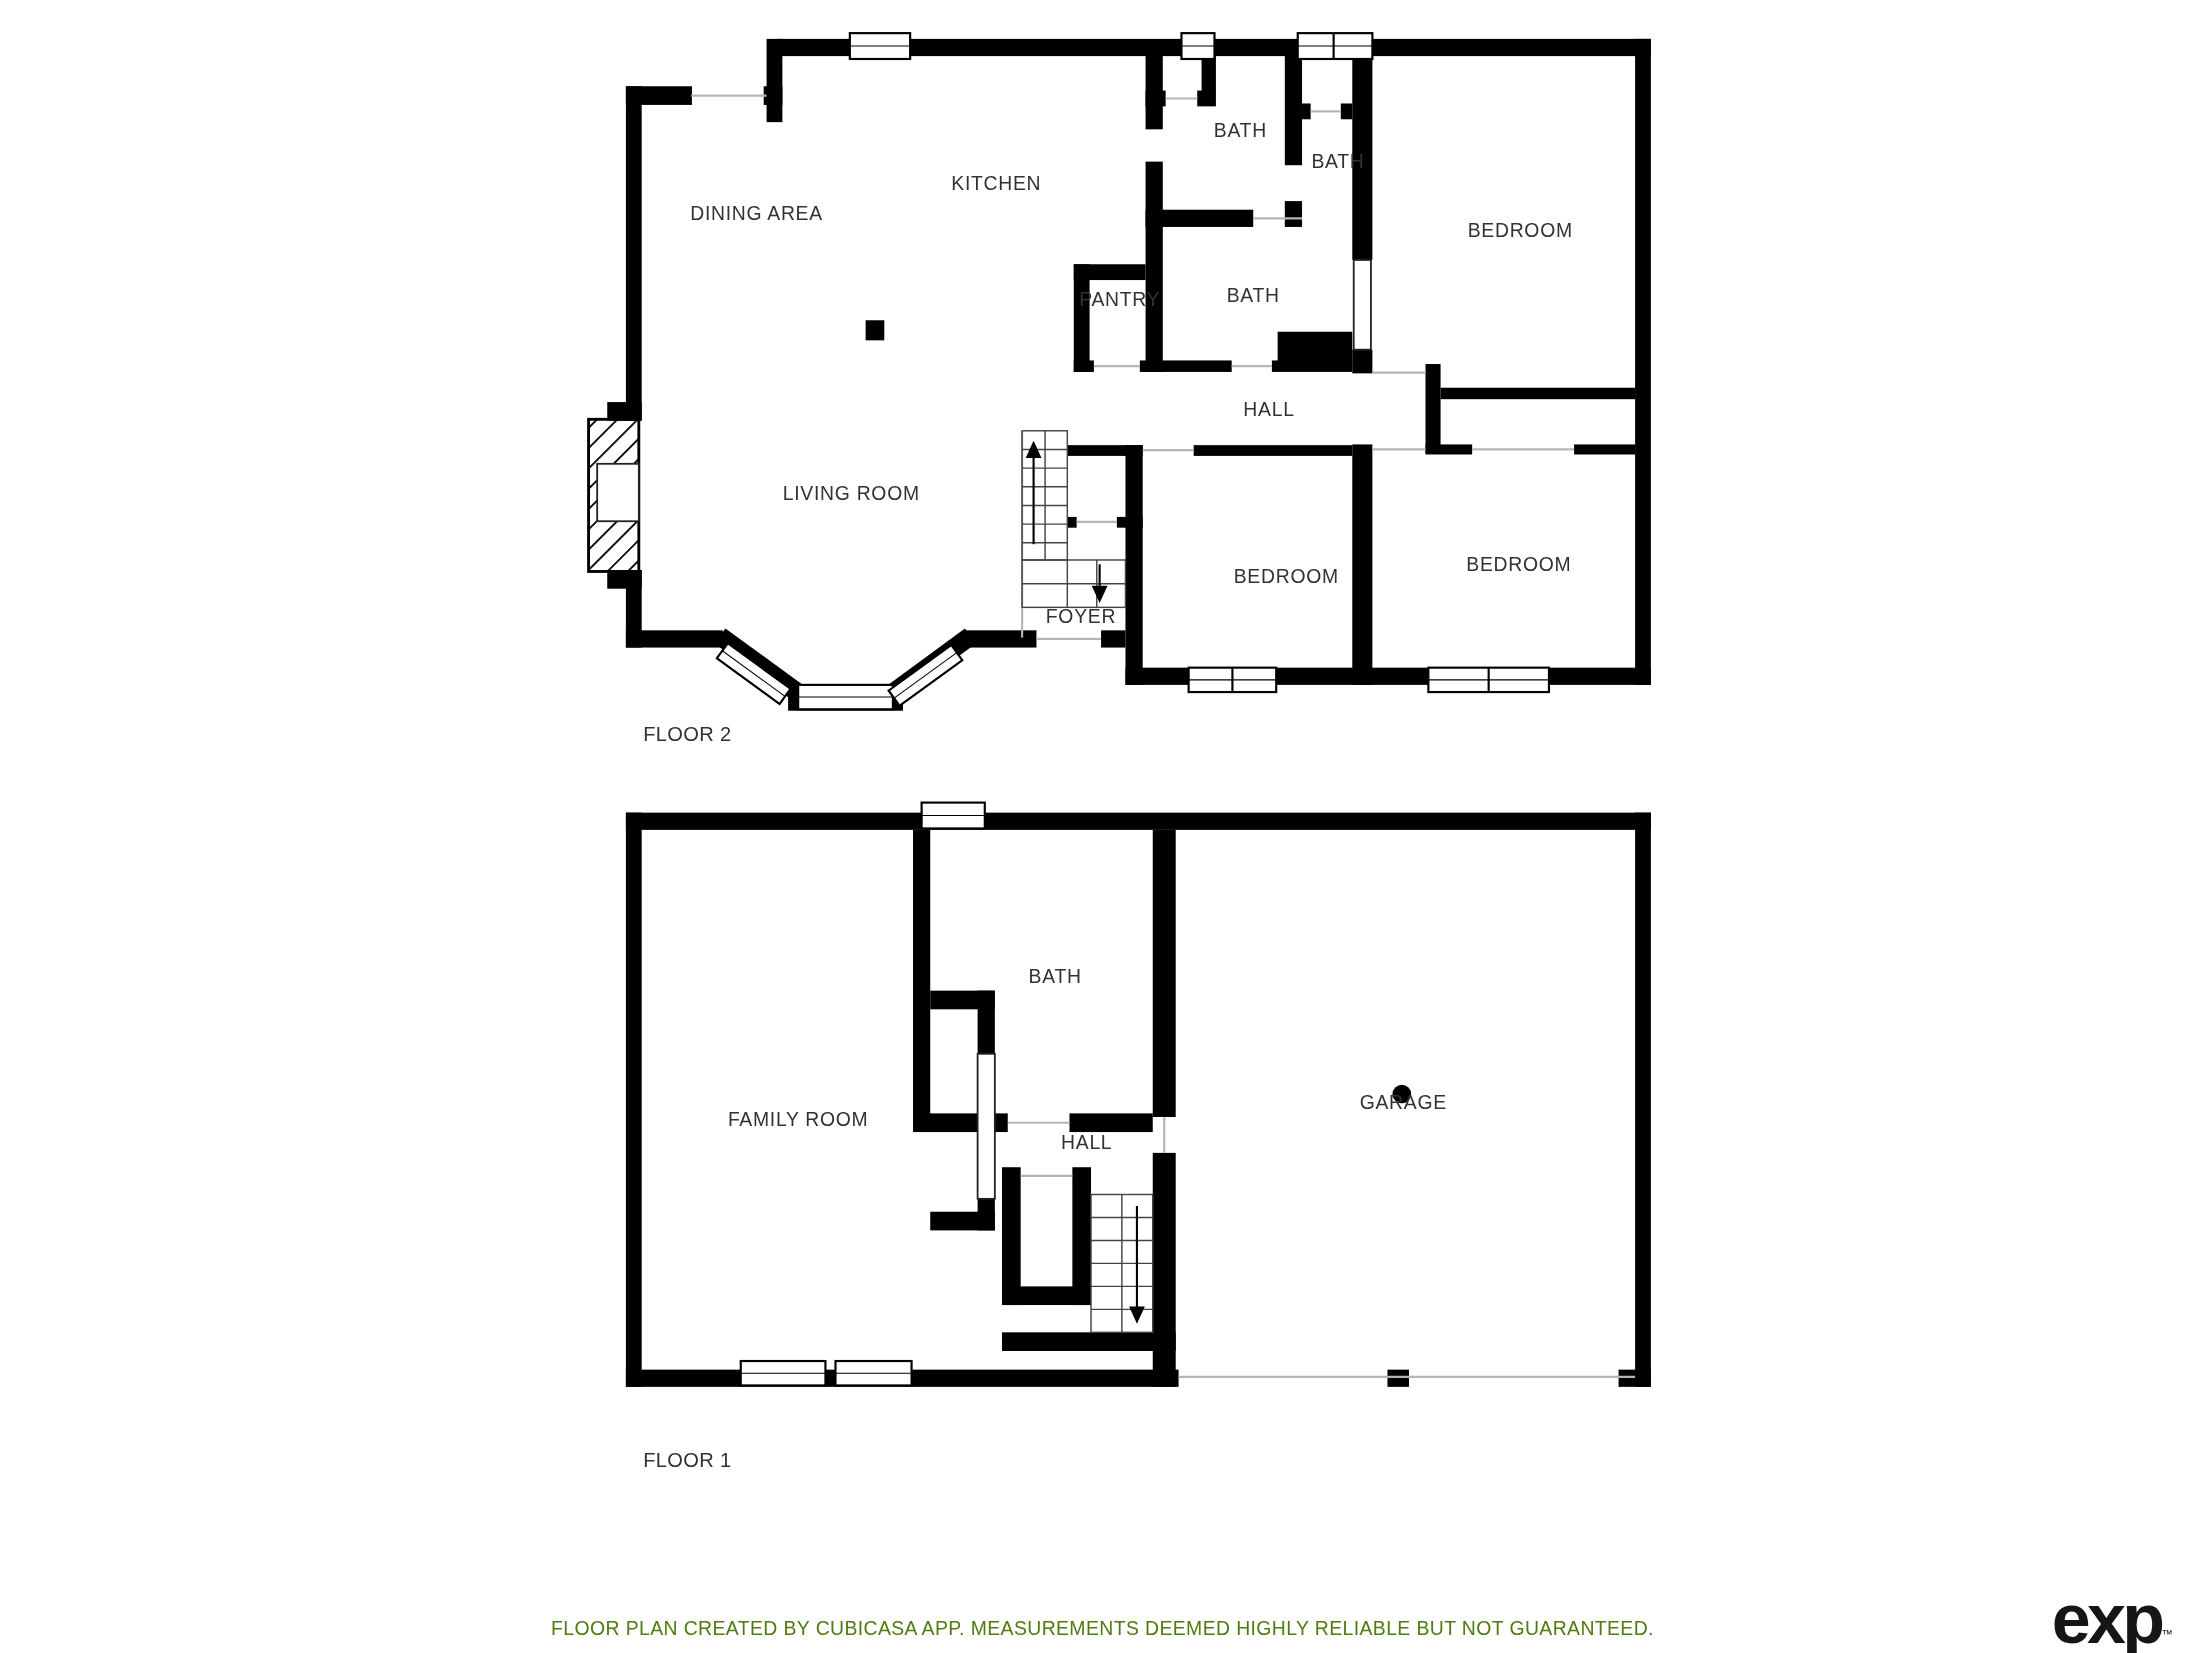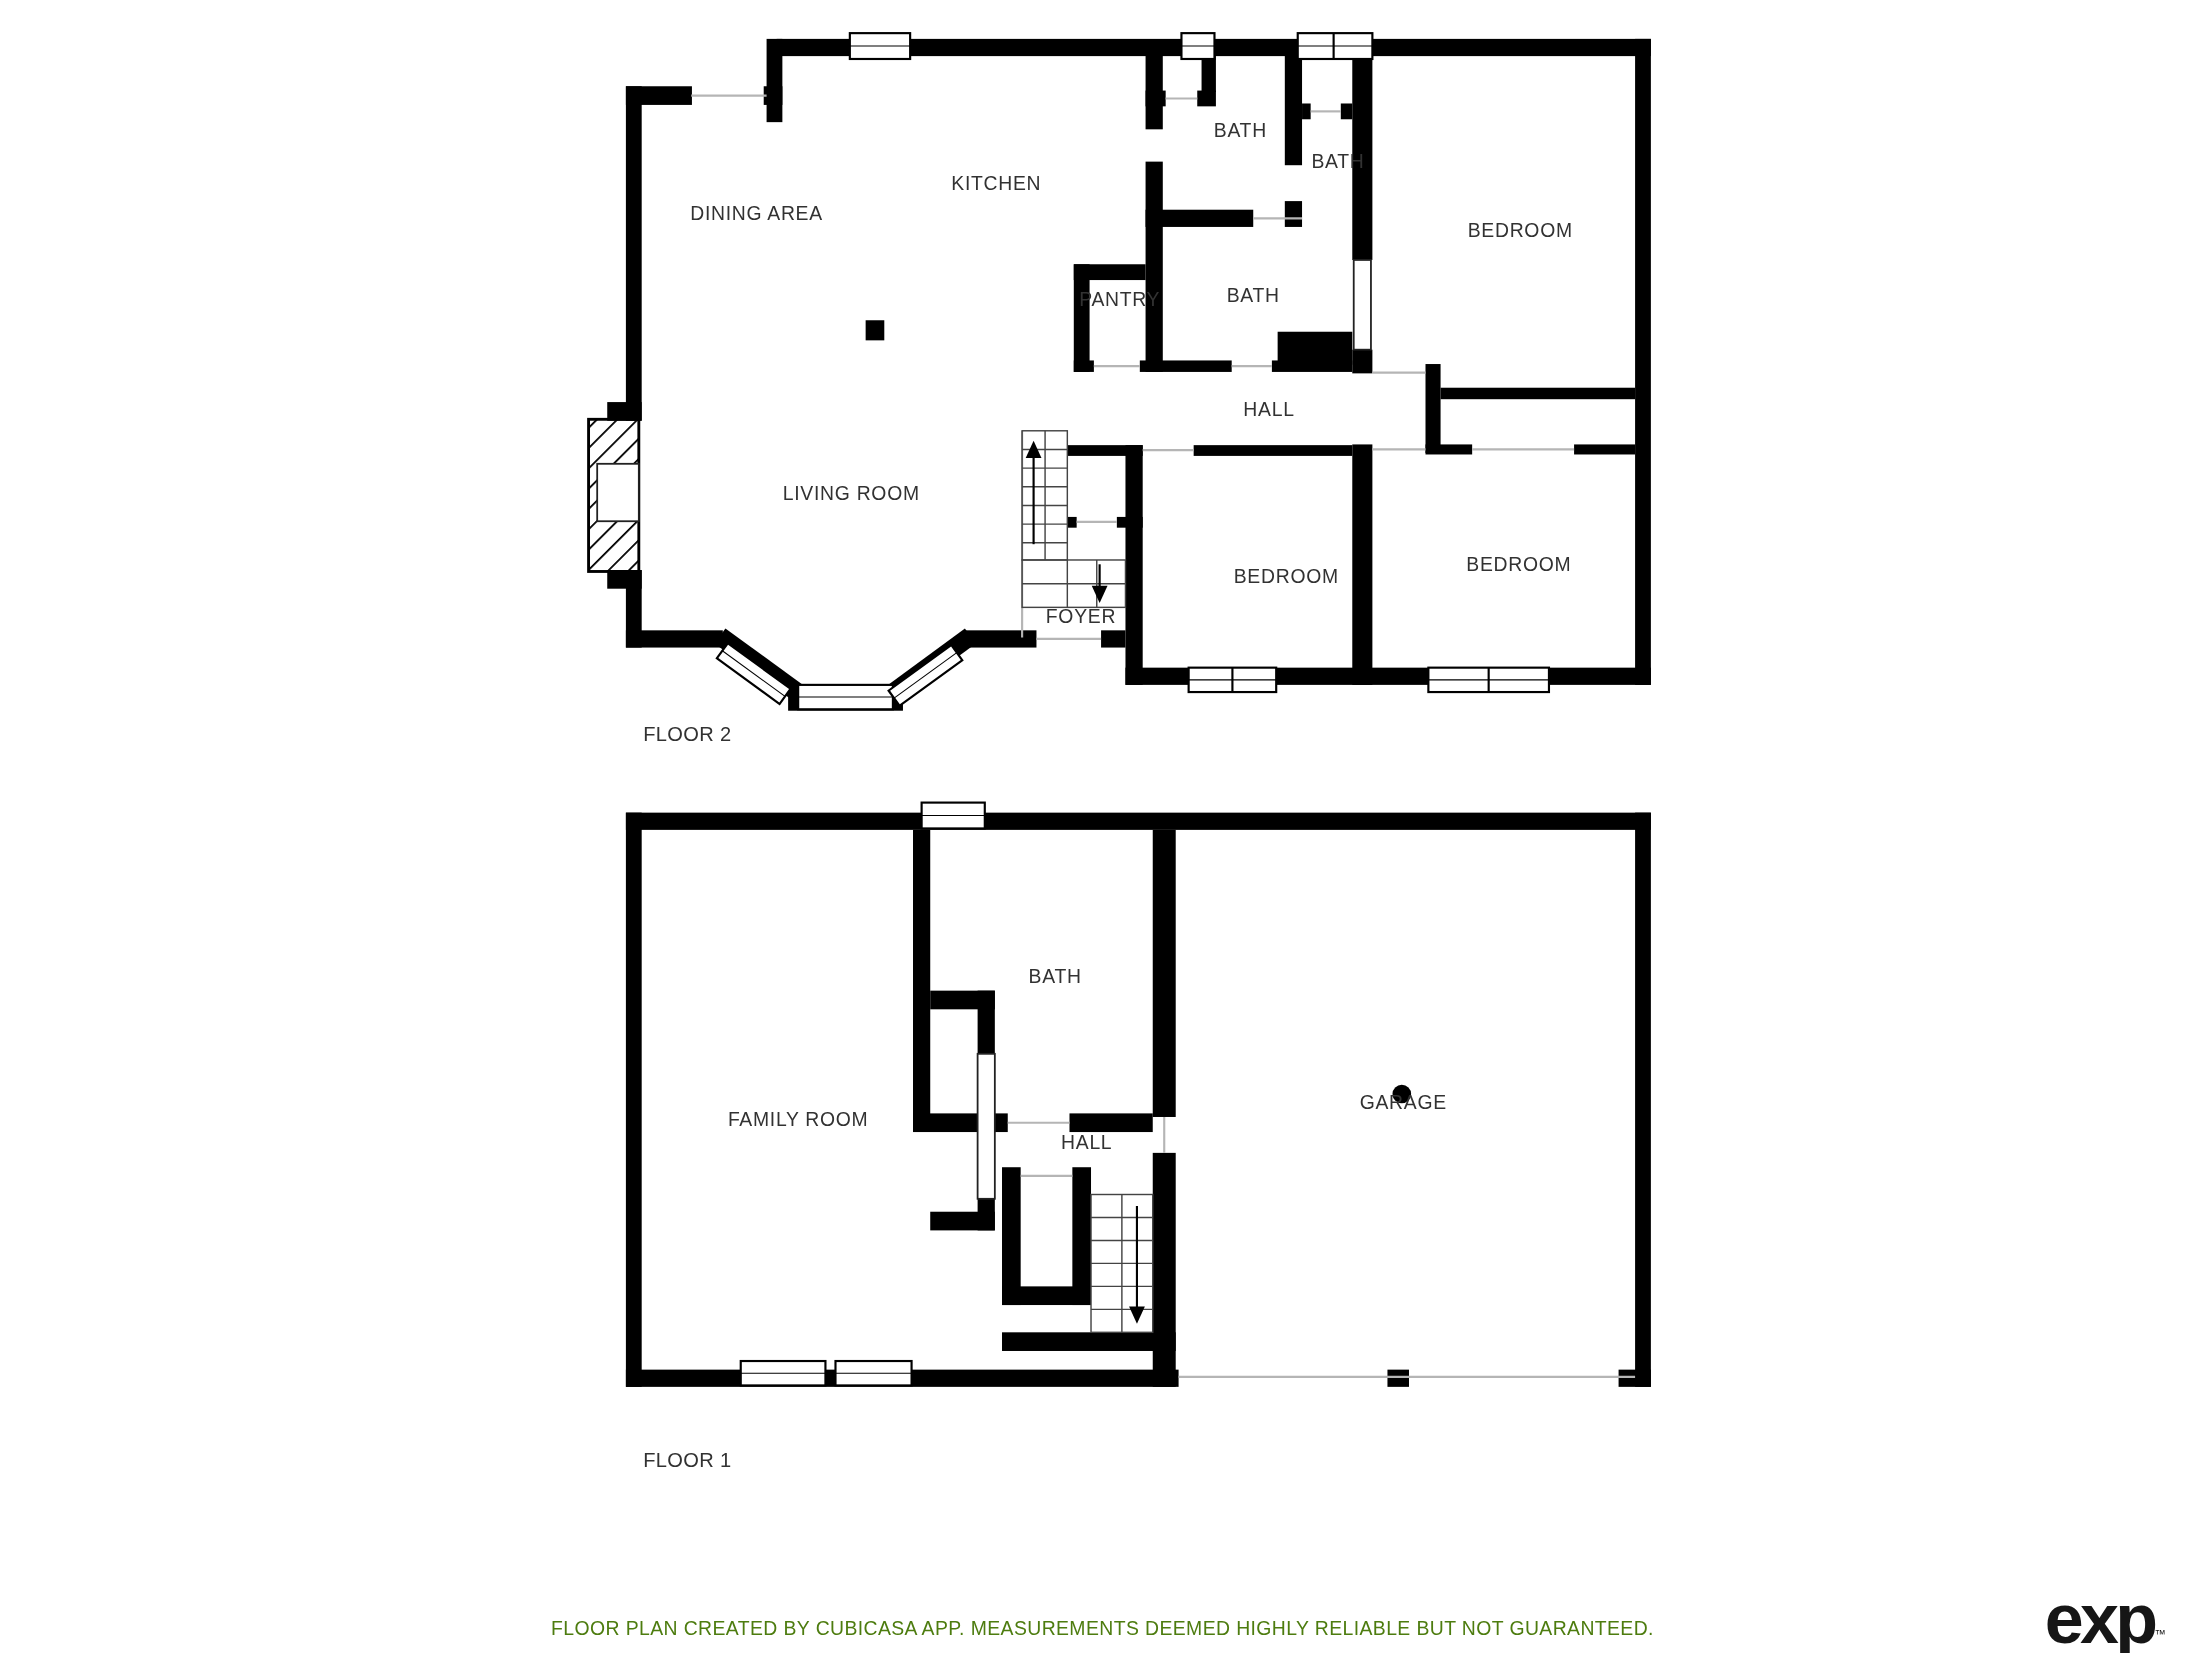--- a/index.html
+++ b/index.html
@@ -1,21 +1,21 @@
 <!DOCTYPE html>
 <html style="font-size:11.5px"><head>
 <meta charset="utf-8">
 <style>
   html,body{margin:0;padding:0;background:#ffffff;}
   #page{position:relative;width:2205px;height:1654px;background:#fff;overflow:hidden;
         font-family:"Liberation Sans","DejaVu Sans",sans-serif;}
   #plan{position:absolute;left:0;top:0;}
   #footer{position:absolute;left:0;top:1617px;width:100%;text-align:center;
           font-size:19.4px;letter-spacing:0.4px;color:#4d7c0f;}
-  #logo{position:absolute;right:39px;top:1584px;text-align:center;color:#161616;line-height:1;}
+  #logo{position:absolute;right:32px;top:1584px;text-align:center;color:#161616;line-height:1;}
   #logo .word{font-size:70px;font-weight:800;letter-spacing:-3.6px;}
   #logo .tm{font-size:11.5px;vertical-align:super;font-weight:400;}
 </style>
 </head>
 <body>
 
 <div id="page">
   <svg id="plan" width="2205" height="1654" viewBox="0 0 3072 2304" xmlns="http://www.w3.org/2000/svg">
       <defs>
         <pattern id="hatch" width="20" height="20" patternUnits="userSpaceOnUse" patternTransform="rotate(45)">

